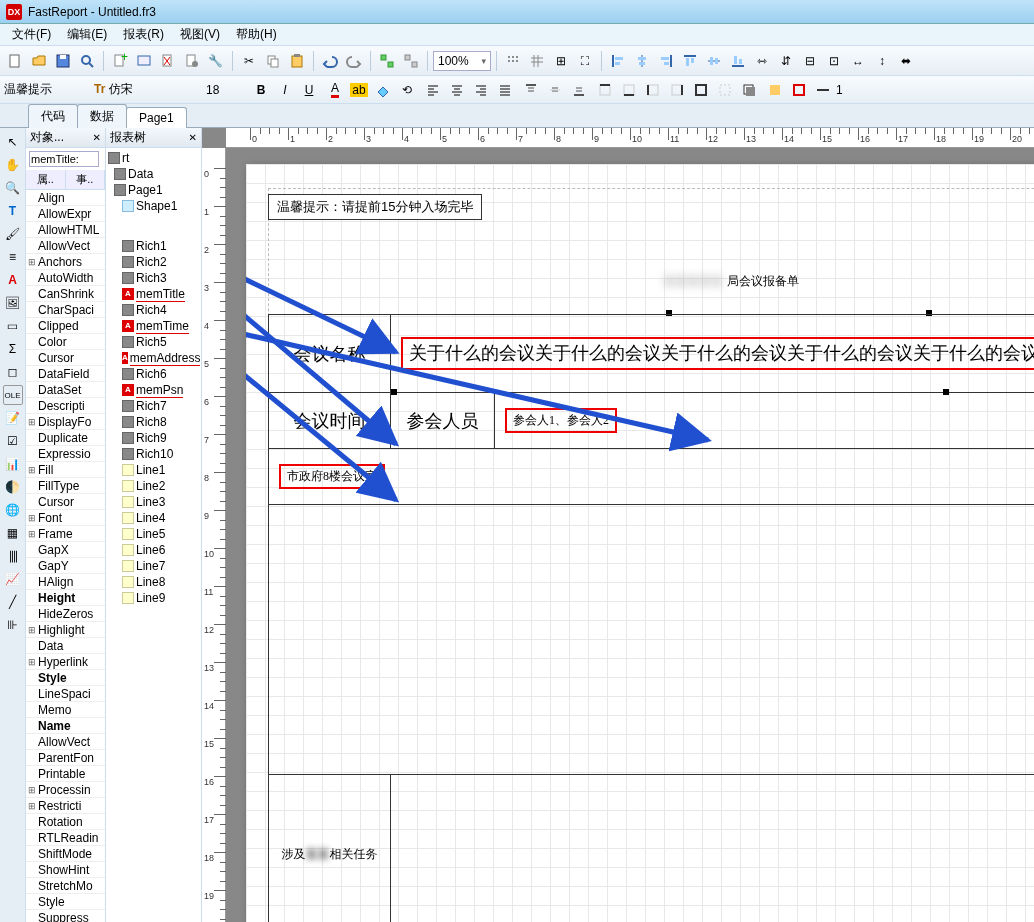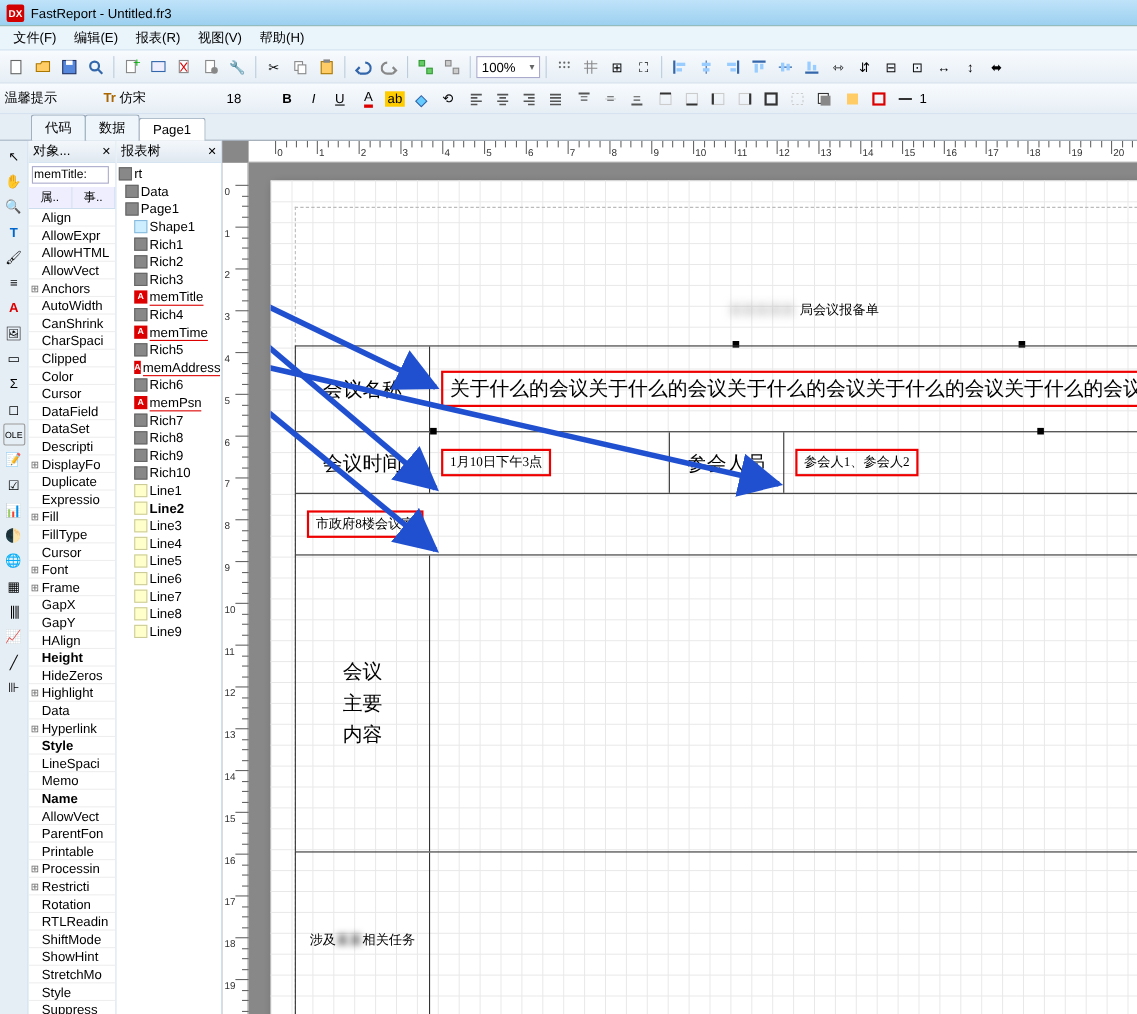--- a/index.html
+++ b/index.html
@@ -614,21 +614,21 @@
           <span>Data</span>
         </div>
         <div class="nd" style="padding-left: 6px;">
           <span class="ic r"></span>
           <span>Page1</span>
         </div>
         <div class="nd" style="padding-left: 14px;">
           <span class="ic s"></span>
           <span>Shape1</span>
         </div>
-        <div class="nd" style="padding-left: 14px;">
+        <div class="nd" style="padding-left: 14px; margin-top: 24px;">
           <span class="ic r"></span>
           <span>Rich1</span>
         </div>
         <div class="nd" style="padding-left: 14px;">
           <span class="ic r"></span>
           <span>Rich2</span>
         </div>
         <div class="nd" style="padding-left: 14px;">
           <span class="ic r"></span>
           <span>Rich3</span>
@@ -674,21 +674,21 @@
           <span>Rich9</span>
         </div>
         <div class="nd" style="padding-left: 14px;">
           <span class="ic r"></span>
           <span>Rich10</span>
         </div>
         <div class="nd" style="padding-left: 14px;">
           <span class="ic l"></span>
           <span>Line1</span>
         </div>
-        <div class="nd" style="padding-left: 14px; font-weight: bold;">
+        <div class="nd" style="padding-left: 14px;">
           <span class="ic l"></span>
           <span>Line2</span>
         </div>
         <div class="nd" style="padding-left: 14px;">
           <span class="ic l"></span>
           <span>Line3</span>
         </div>
         <div class="nd" style="padding-left: 14px;">
           <span class="ic l"></span>
           <span>Line4</span>
@@ -924,58 +924,53 @@
           <div class="lbl" style="top: 743px;">19</div>
           <div class="tick" style="top: 751.5px;"></div>
           <div class="tick" style="top: 761px;"></div>
           <div class="tick" style="top: 770.5px;"></div>
         </div>
     </div>
     <div class="page">
       <div class="grid"></div>
       <div class="band" style="top:24px;height:820px"></div>
 
+      <div class="hint-box">温馨提示：请提前15分钟入场完毕</div>
 
       <div class="title-row">
         <span class="blur">某某某某某</span>
         <span>局会议报备单</span>
       </div>
 
       <div class="handle" style="top:146px;left:420px"></div>
       <div class="handle" style="top:146px;left:680px"></div>
 
       <div class="form">
         <div class="row" style="height:78px">
           <div class="cell lab">会议名称</div>
           <div class="cell" style="flex:1">
             <span class="redbox" style="font-size:18px;line-height:1.4">关于什么的会议关于什么的会议关于什么的会议关于什么的会议关于什么的会议</span>
           </div>
         </div>
         <div class="row" style="height:56px;position:relative">
           <div class="handle" style="top:-4px;left:122px"></div>
           <div class="handle" style="top:-4px;right:244px"></div>
           <div class="cell lab">会议时间</div>
-          <div class="cell" style="width:218px">
-            <span class="redbox">1月10日下午3点</span>
-          </div>
           <div class="cell lab" style="width:104px">参会人员</div>
           <div class="cell" style="flex:1">
             <span class="redbox">参会人1、参会人2</span>
           </div>
         </div>
         <div class="row" style="height:56px;position:relative">
 
           <div class="cell" style="flex:1">
             <span class="redbox">市政府8楼会议室</span>
           </div>
         </div>
         <div class="row" style="height:270px">
-          <div class="cell lab" style="white-space:pre;text-align:center;line-height:1.6">会议
-主要
-内容</div>
           <div class="cell" style="flex:1"></div>
         </div>
         <div class="row" style="height:160px">
           <div class="cell lab" style="white-space:pre;text-align:center;line-height:1.6"><span>涉及</span><span class="blur" style="filter:blur(3px)">某某</span><br><span>相关任务</span></div>
           <div class="cell" style="flex:1"></div>
         </div>
       </div>
 
       <svg class="arrow" style="left:0;top:0" width="960" height="600">
         <defs>

